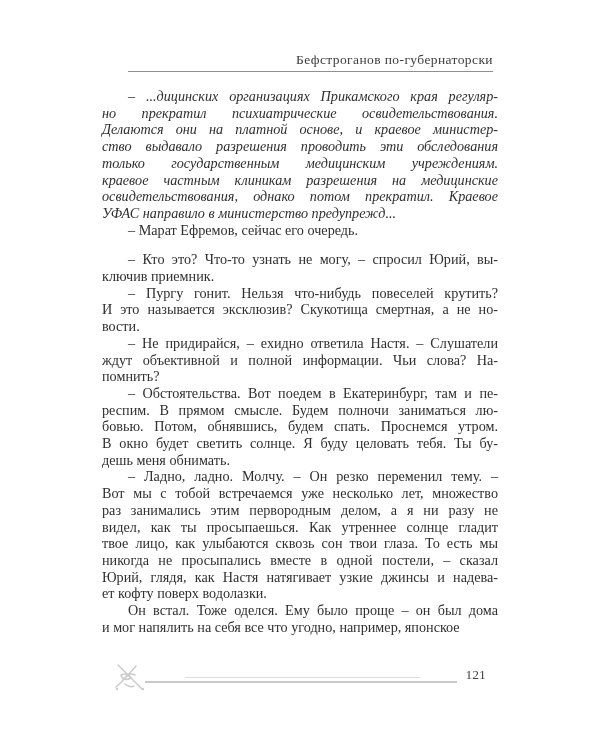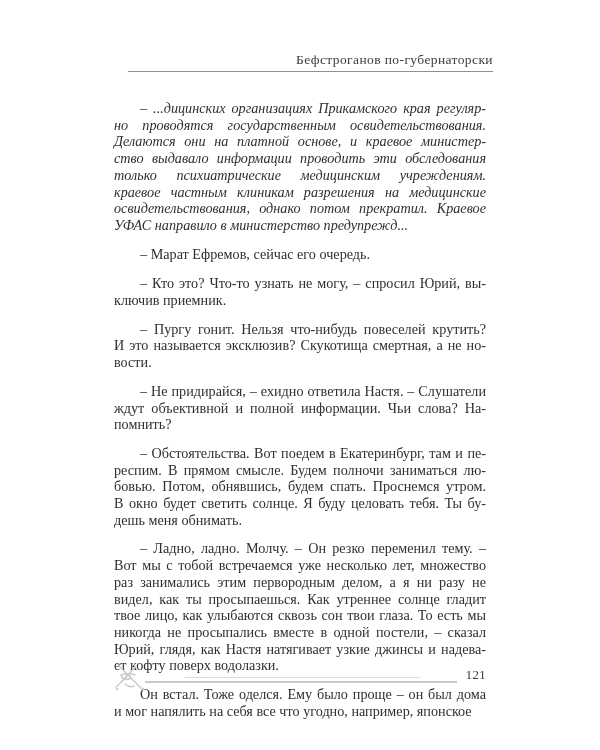--- a/index.html
+++ b/index.html
@@ -26,21 +26,21 @@
   }
   .header-rule{
     position:absolute;top:71px;left:128px;width:365px;height:1px;
     background:var(--head-rule);
   }
 
   .body-text{
     position:absolute;top:88px;left:102px;width:396px;
     font-size:14.2px;line-height:16.7px;color:var(--text-color);
   }
-  .para{margin:12px;}
+  .para{margin:0;}
   .para.gap-before{margin-top:13px;}
   .para.italic{font-style:italic;}
   .line{
     text-align:justify;
     text-align-last:justify;
     text-justify:inter-word;
     white-space:normal;
   }
   .line.last{text-align-last:left;}
   .line.first{text-indent:26px;}
@@ -64,24 +64,24 @@
 
 <div class="page">
 
   <div class="running-head">Бефстроганов по-губернаторски</div>
 
   <div class="header-rule"></div>
 
   <div class="body-text">
       <div class="para italic">
         <div class="line first">– ...дицинских организациях Прикамского края регуляр-</div>
-        <div class="line">но проводятся государственным освидетельствования.</div>
+        <div class="line">но прекратил психиатрические освидетельствования.</div>
         <div class="line">Делаются они на платной основе, и краевое министер-</div>
-        <div class="line">ство выдавало информации проводить эти обследования</div>
-        <div class="line">только психиатрические медицинским учреждениям.</div>
+        <div class="line">ство выдавало разрешения проводить эти обследования</div>
+        <div class="line">только государственным медицинским учреждениям.</div>
         <div class="line">краевое частным клиникам разрешения на медицинские</div>
         <div class="line">освидетельствования, однако потом прекратил. Краевое</div>
         <div class="line last">УФАС направило в министерство предупрежд...</div>
       </div>
       <div class="para">
         <div class="line first last">– Марат Ефремов, сейчас его очередь.</div>
       </div>
       <div class="para gap-before">
         <div class="line first">– Кто это? Что-то узнать не могу, – спросил Юрий, вы-</div>
         <div class="line last">ключив приемник.</div>

